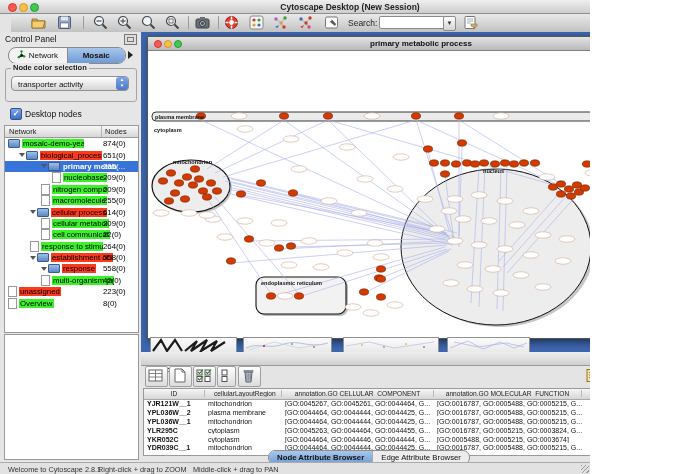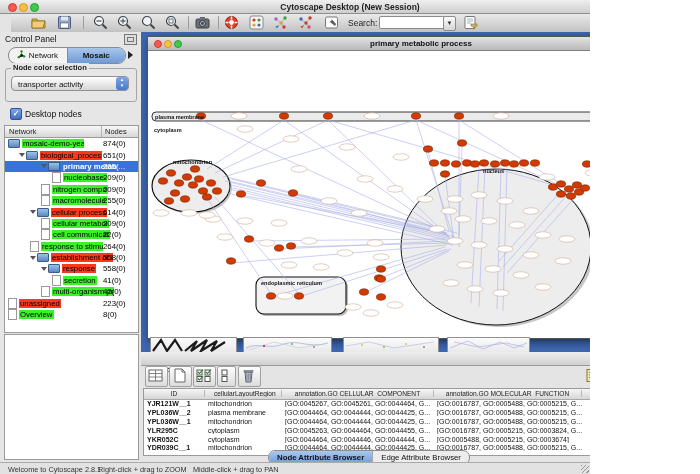--- a/index.html
+++ b/index.html
@@ -281,27 +281,20 @@
             <span class="tfolder"></span>
             <span class="tlabwrap"><span class="tlabel red">establishment of lo</span></span>
             <span class="tcount">558(0)</span>
           </div>
           <div class="trow">
             <span style="flex: 0 0 auto; width: 36px;"></span>
             <span class="tarrow"></span>
             <span class="tfolder"></span>
             <span class="tlabwrap"><span class="tlabel red">response</span></span>
             <span class="tcount">558(0)</span>
-          </div>
-          <div class="trow">
-            <span style="flex: 0 0 auto; width: 47px;"></span>
-            <span class="tarrow empty"></span>
-            <span class="tfile"></span>
-            <span class="tlabwrap"><span class="tlabel green">secretion</span></span>
-            <span class="tcount">41(0)</span>
           </div>
           <div class="trow">
             <span style="flex: 0 0 auto; width: 36px;"></span>
             <span class="tarrow empty"></span>
             <span class="tfile"></span>
             <span class="tlabwrap"><span class="tlabel green">multi-organism pro</span></span>
             <span class="tcount">42(0)</span>
           </div>
           <div class="trow">
             <span style="flex: 0 0 auto; width: 3px;"></span>

